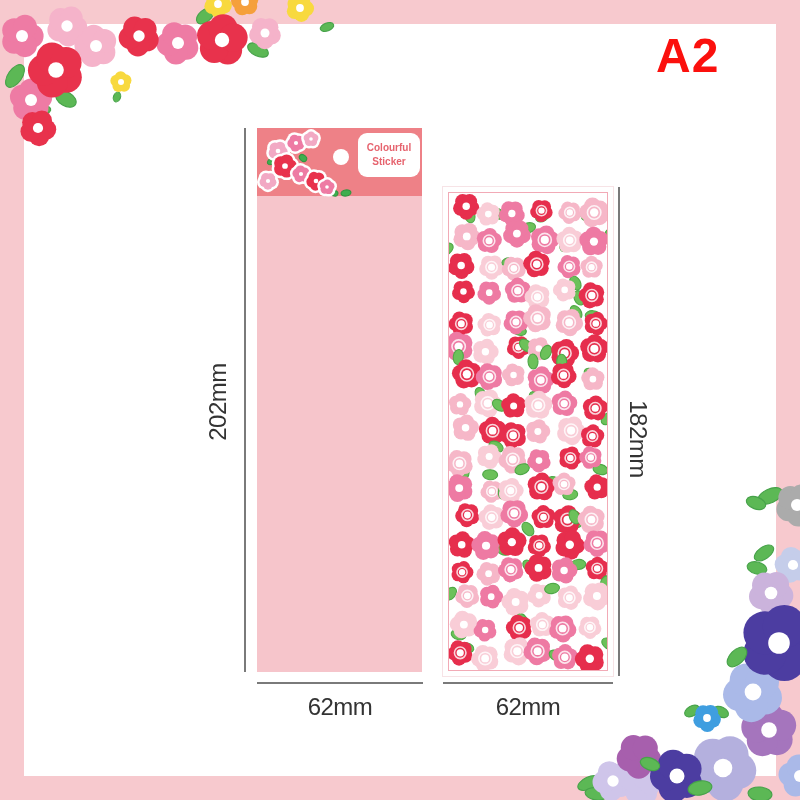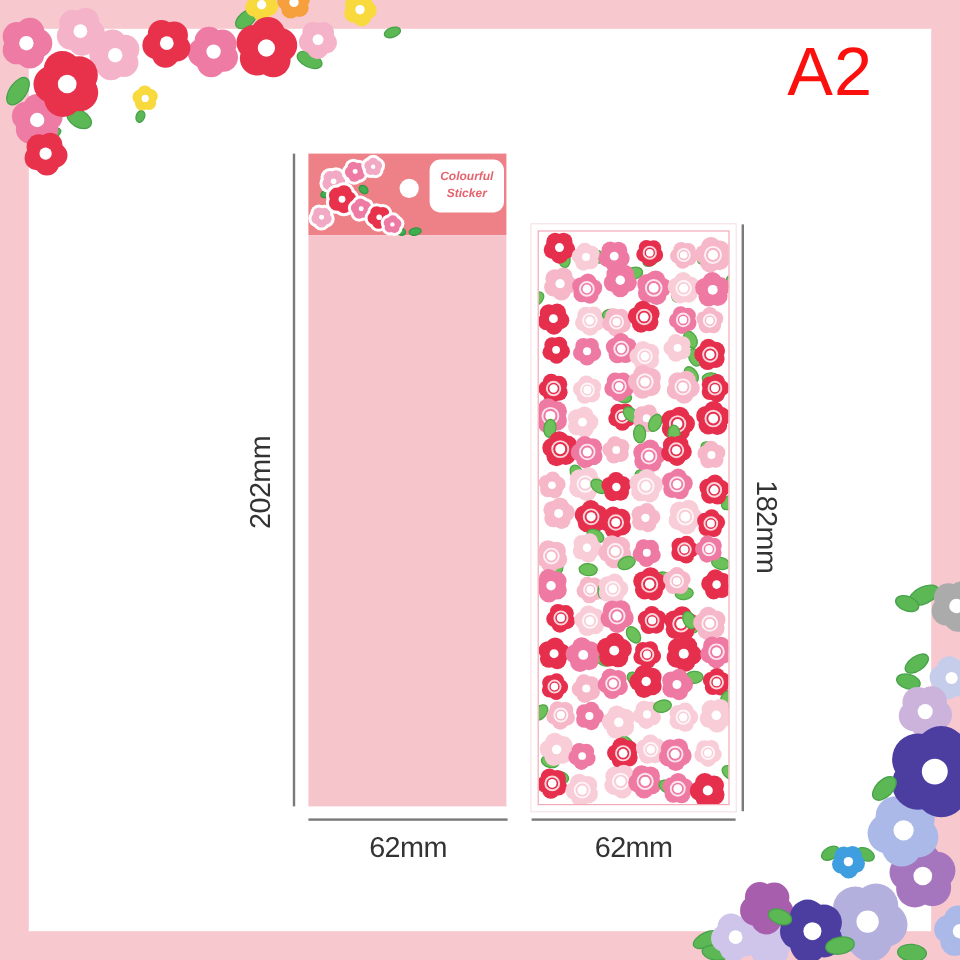--- a/index.html
+++ b/index.html
@@ -3,23 +3,23 @@
 <meta charset="utf-8">
 <style>
   html,body{margin:0;padding:0;background:#fff;}
   .canvas{
     position:relative;width:800px;height:800px;background:#fff;overflow:hidden;
     font-family:"Liberation Sans",sans-serif;
   }
   .frame{position:absolute;inset:0;border:24px solid var(--c-frame,#f7c9ce);pointer-events:none;z-index:1;}
   .badge{
     position:absolute;left:656px;top:32px;z-index:2;
-    font-size:57px;font-weight:normal;color:var(--c-badge,#fb100d);line-height:1;letter-spacing:1px;
+    font-size:48px;font-weight:bold;color:var(--c-badge,#fb100d);line-height:1;letter-spacing:1px;
   }
-  .package{position:absolute;left:257px;top:128px;width:165px;height:544px;z-index:2;font-style:italic;}
+  .package{position:absolute;left:257px;top:128px;width:165px;height:544px;z-index:2;}
   .pkg-header{position:absolute;left:0;right:0;top:0;height:68px;background:var(--c-header,#ee8187);}
   .pkg-body{position:absolute;left:0;right:0;top:68px;bottom:0;background:var(--c-body,#f6c5cb);}
   .pkg-label{
     position:absolute;left:101px;top:5px;width:62px;height:44px;background:#fff;border-radius:9px;
     box-sizing:border-box;padding-top:8px;text-align:center;
     font-size:10px;font-weight:bold;line-height:1.4;color:var(--c-label,#e6636e);
   }
   .hole{position:absolute;left:76px;top:21px;width:16px;height:16px;border-radius:50%;background:#fff;}
   .sheet{
     position:absolute;left:443px;top:187px;width:170px;height:489px;background:#fff;z-index:2;

